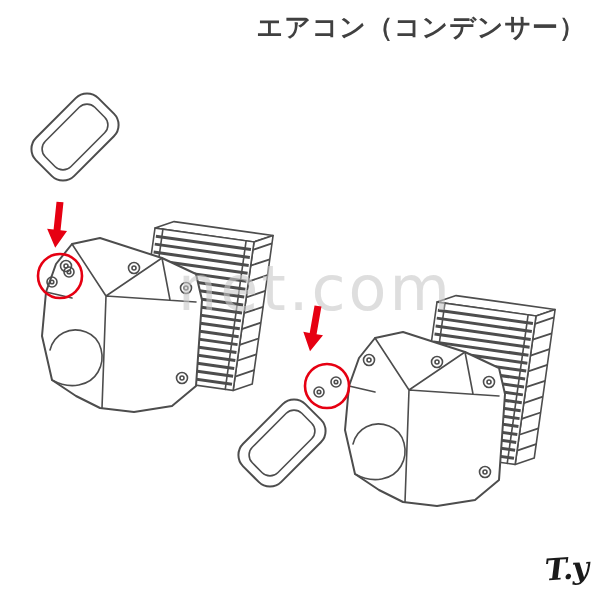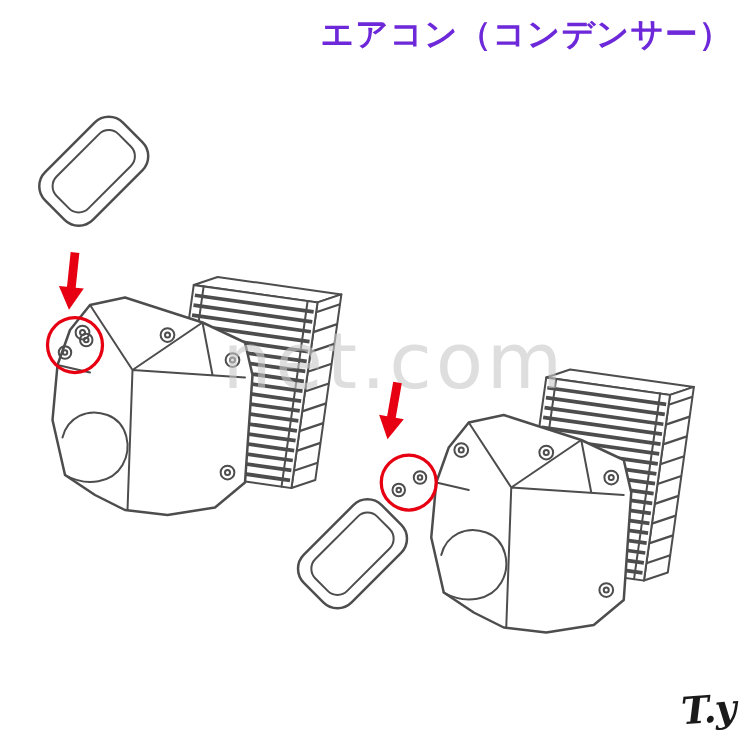--- a/index.html
+++ b/index.html
@@ -3,21 +3,21 @@
 <meta charset="utf-8">
 <style>
   html,body{margin:0;padding:0;}
   :root{--highlight:#e60012;--line:#4d4d4d;--watermark:#c9c9c9;}
   body{
     width:600px;height:600px;background:#ffffff;position:relative;overflow:hidden;
     font-family:"DejaVu Sans","Liberation Sans",sans-serif;
   }
   .page-title{
     position:absolute;top:10px;right:14px;font-size:26px;font-weight:bold;
-    color:#6d28d9;letter-spacing:1px;white-space:nowrap;
+    color:#404040;letter-spacing:1px;white-space:nowrap;
   }
   .signature{
     position:absolute;right:12px;bottom:14px;
     font-family:"DejaVu Serif","Liberation Serif",serif;
     font-style:italic;font-weight:bold;font-size:30px;color:#1a1a1a;
     transform:rotate(-4deg);letter-spacing:-1px;
   }
   svg.diagram{position:absolute;left:0;top:0;}
   .line{stroke:var(--line);fill:none;stroke-width:1.6;stroke-linejoin:round;stroke-linecap:round;}
   .thick{stroke-width:2;}

